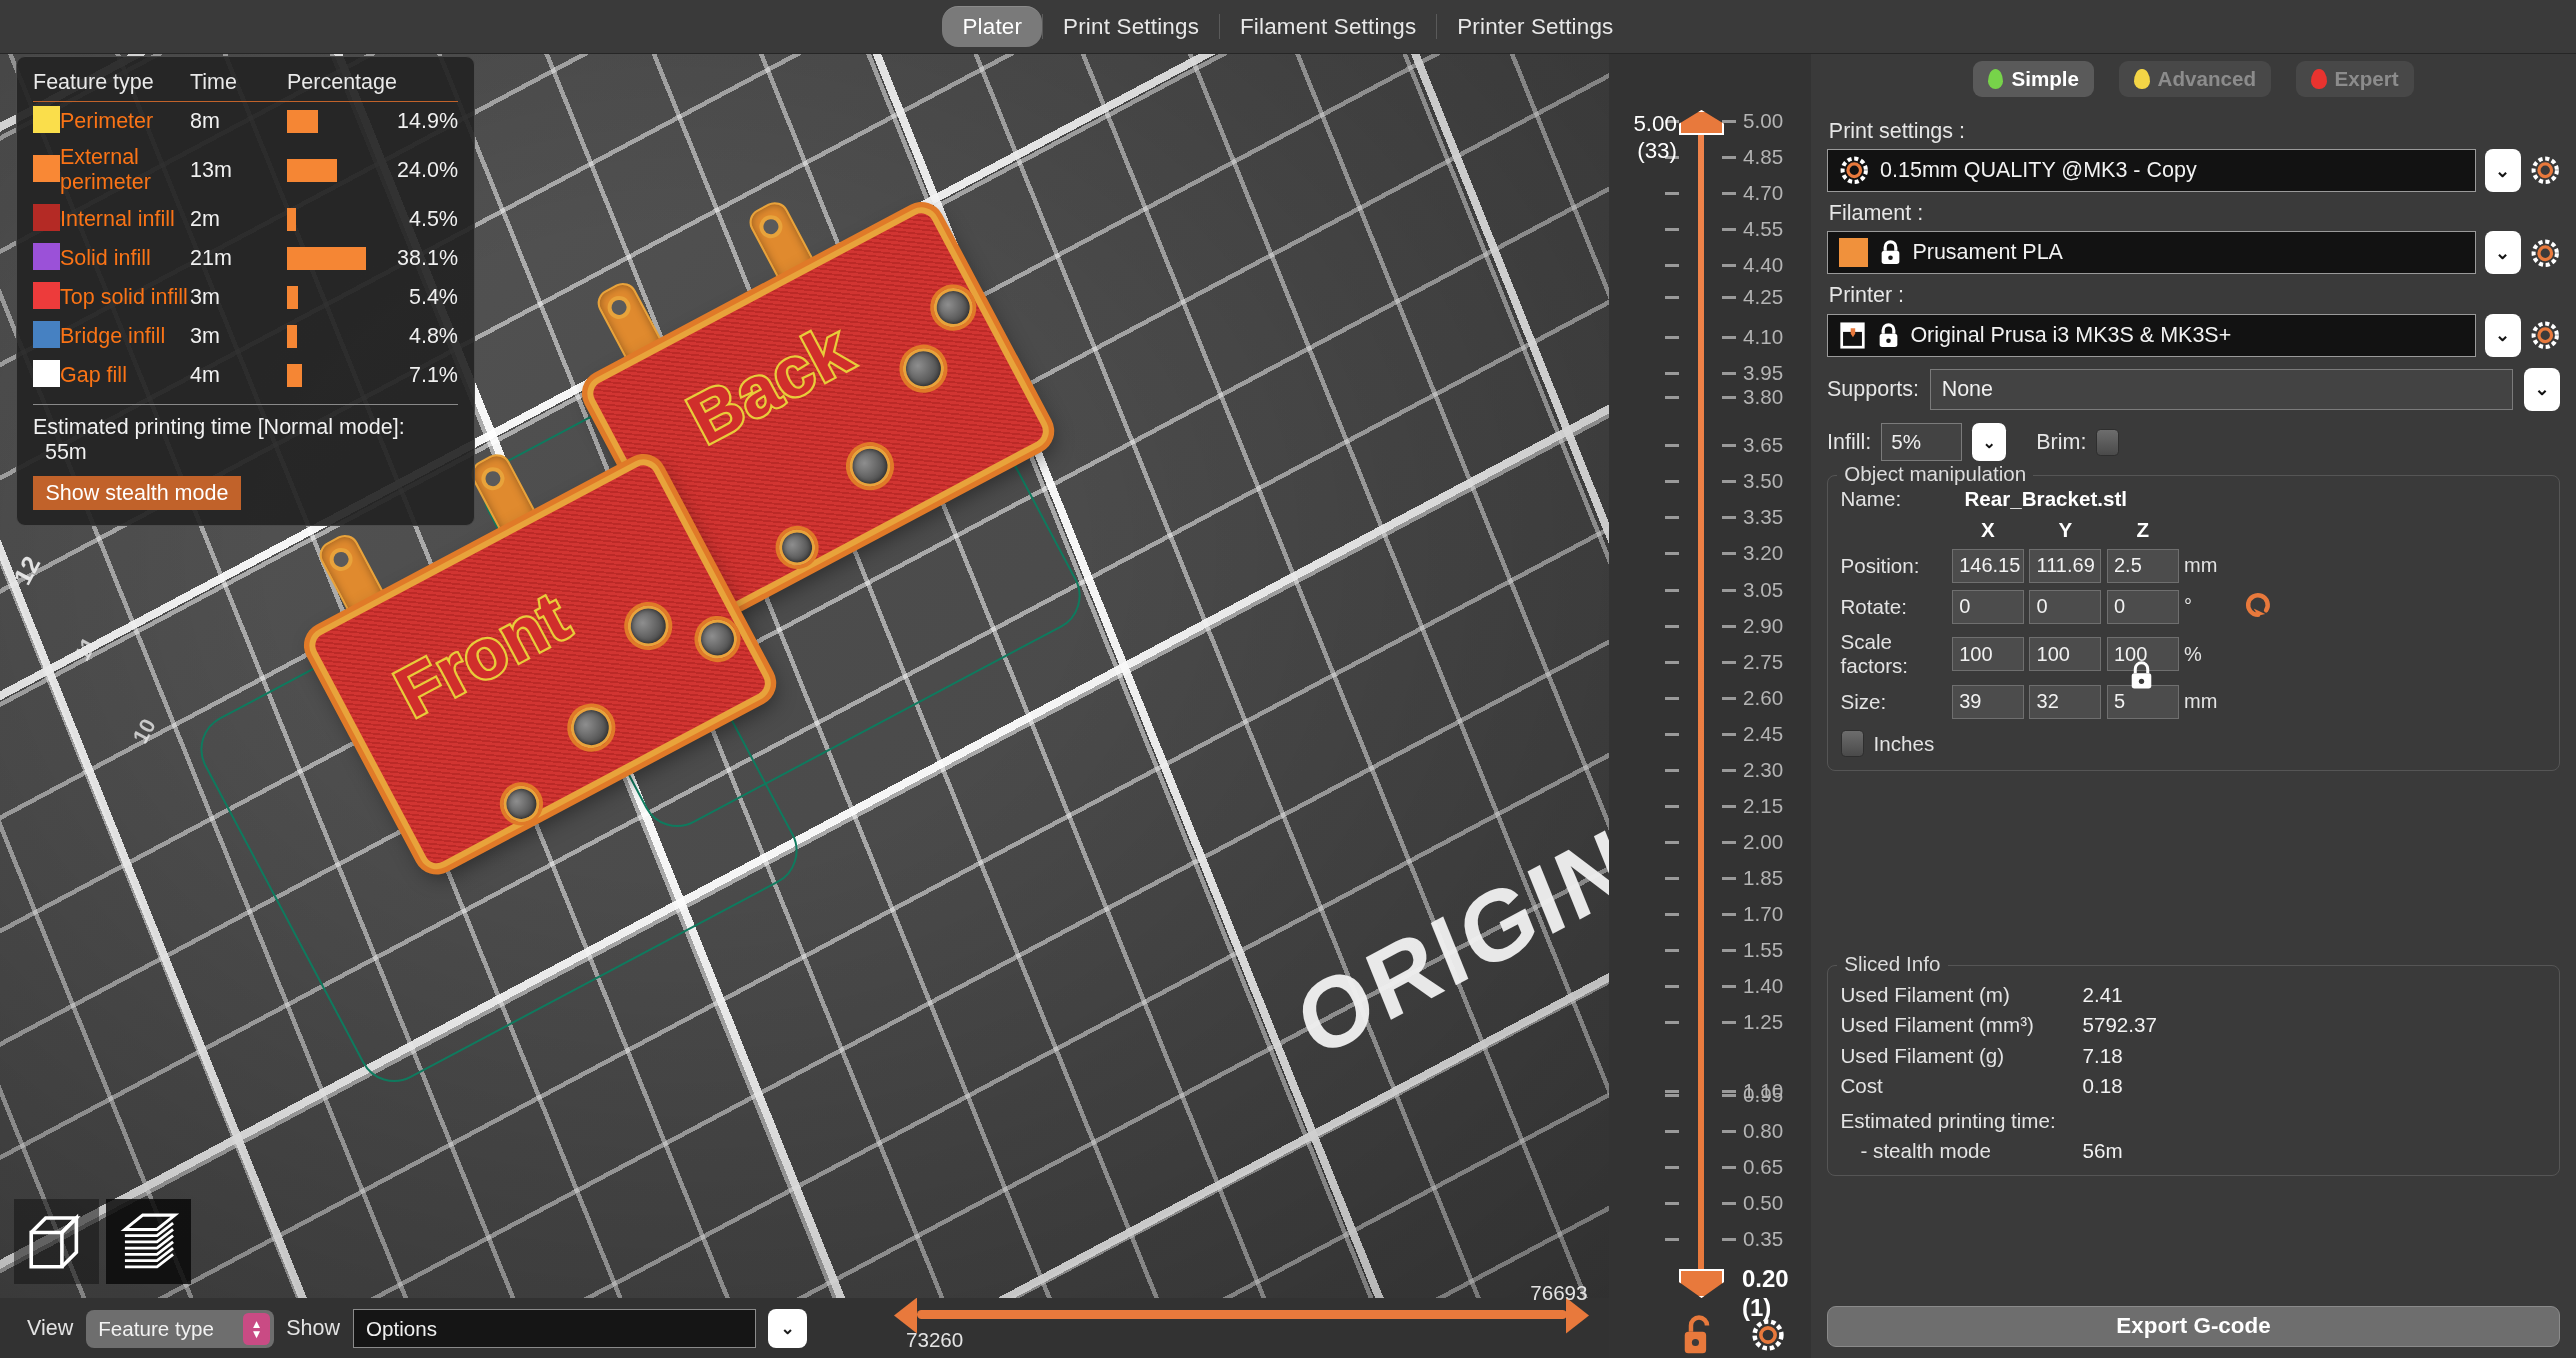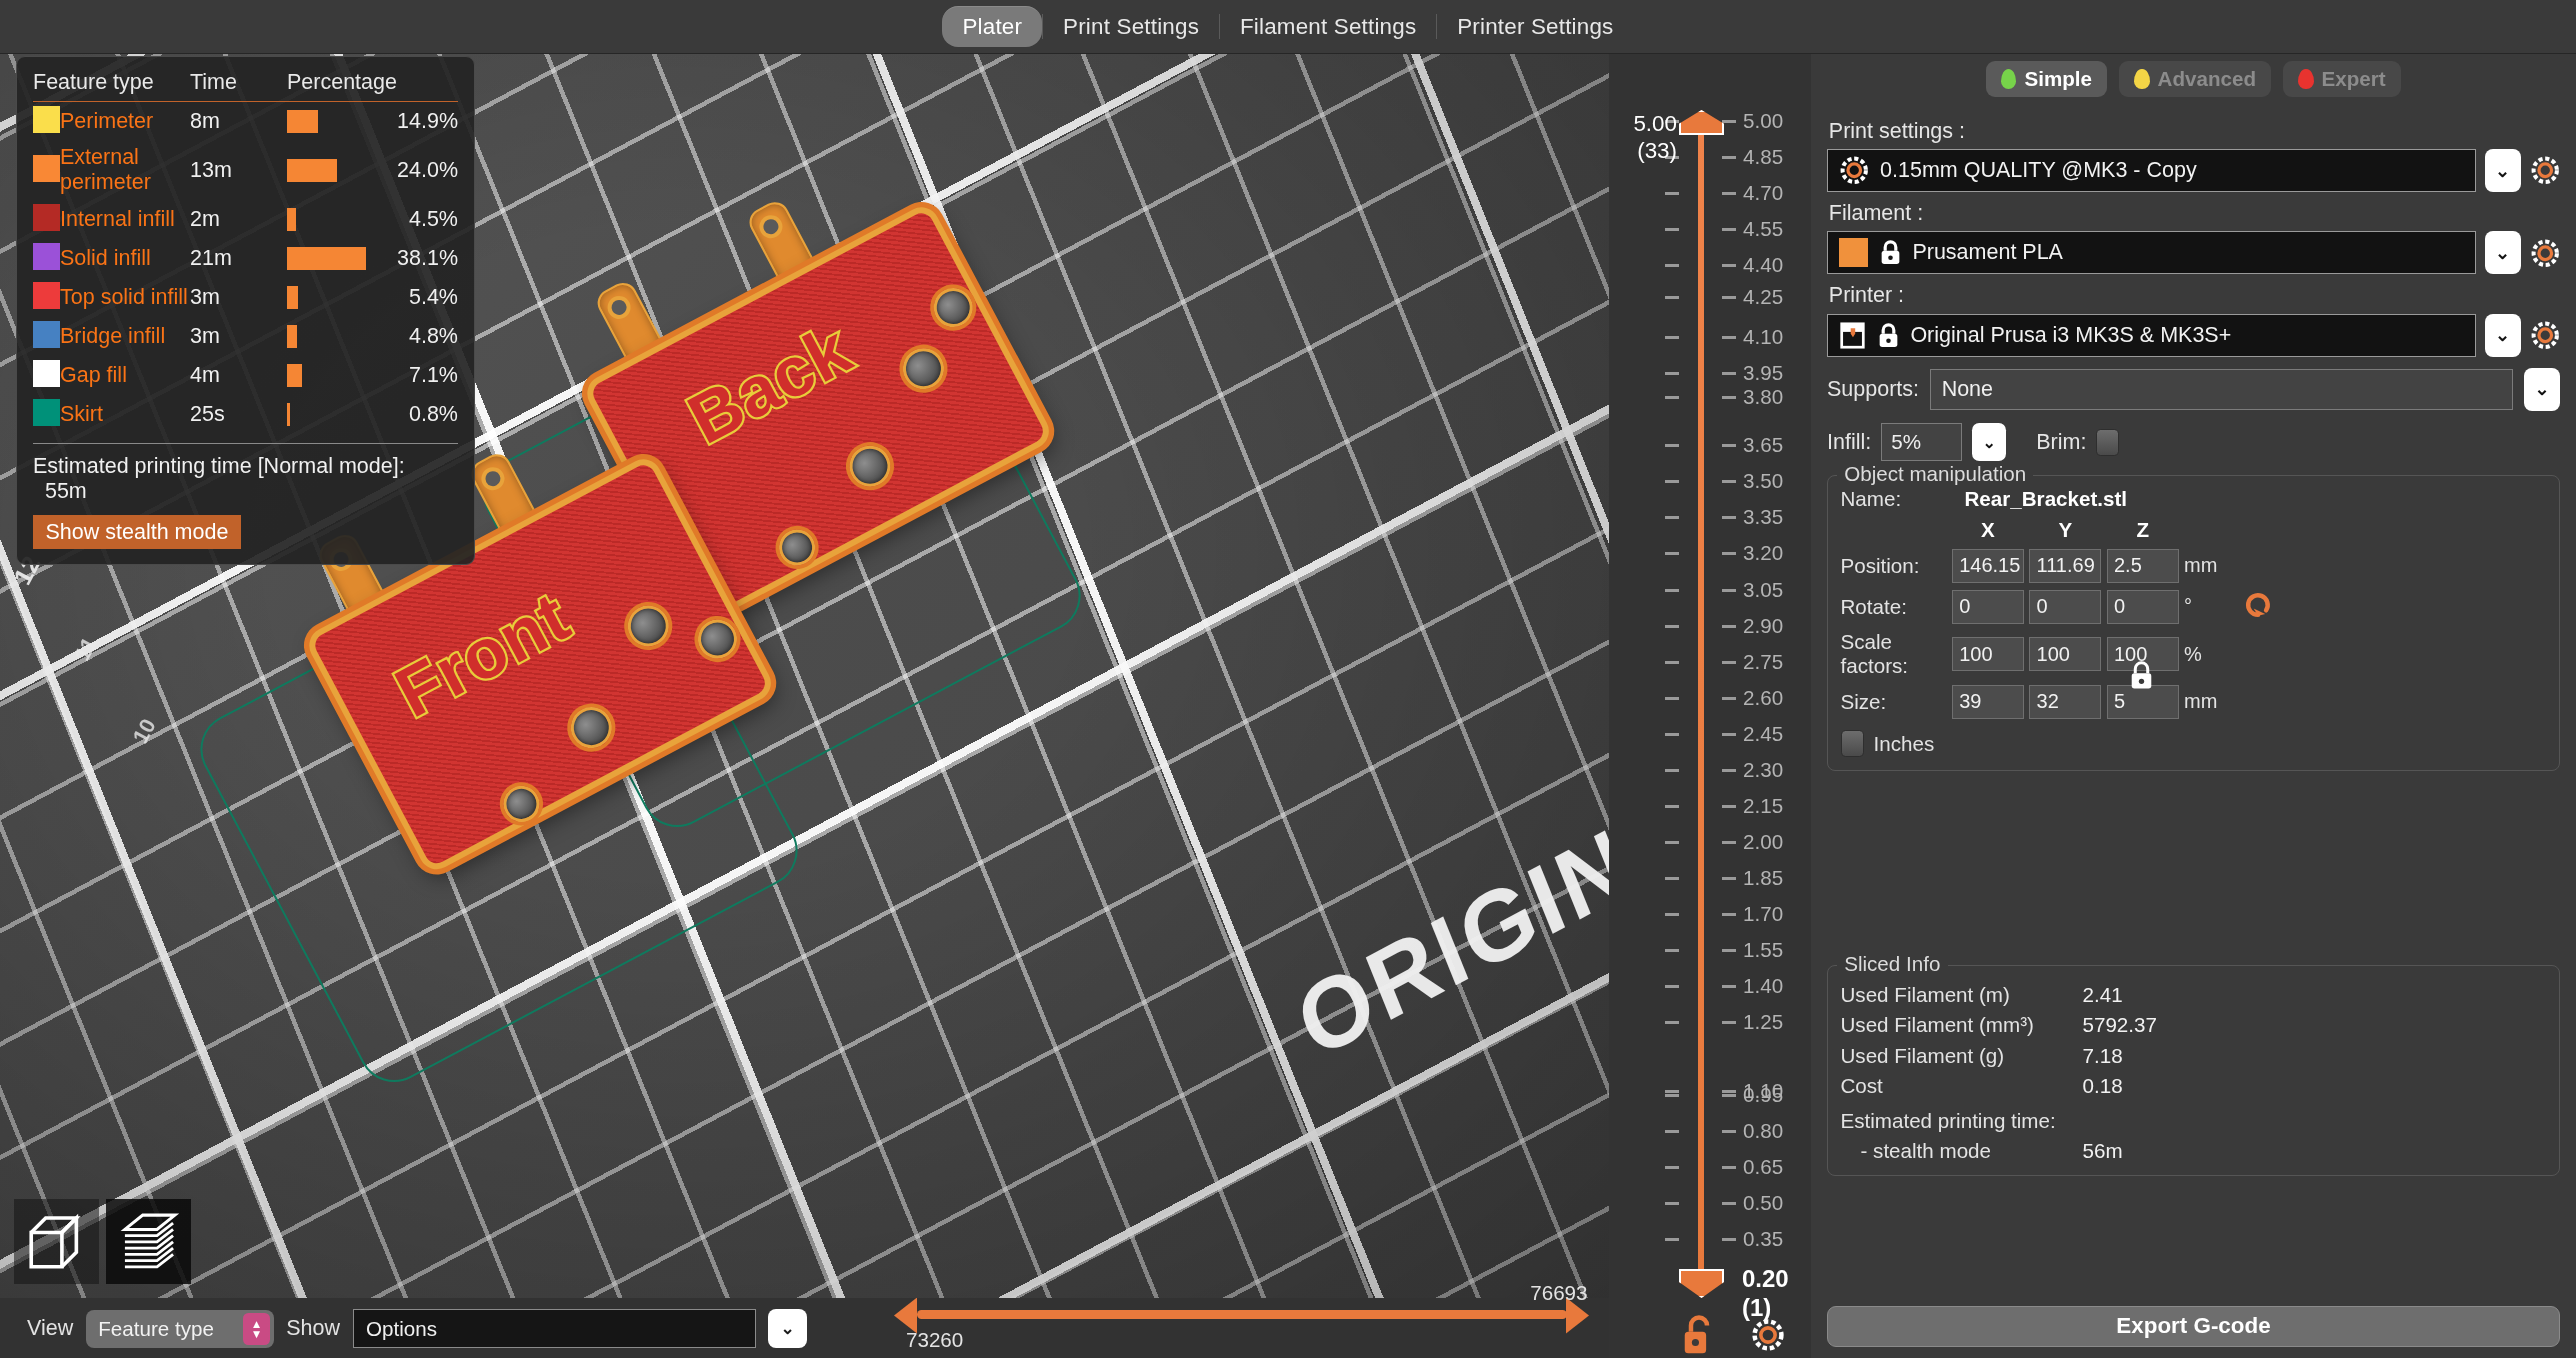--- a/index.html
+++ b/index.html
@@ -189,21 +189,21 @@
   .vs-lock {
     position: absolute; left: 72px; top: 1260px; width: 36px; height: 41px;
   }
   .vs-gear { position: absolute; left: 142px; top: 1264px; }
 
   
   .rightpanel {
     position: absolute; left: 1811px; top: 54px; width: 765px; height: 1305px;
     background: #3a3a3a; padding: 0 16px;
   }
-  .moderow { display: flex; justify-content: center; gap: 12px; padding: 7.2px 0 12.5px 0; }
+  .moderow { display: flex; justify-content: center; gap: 25px; padding: 7.2px 0 12.5px 0; }
   .modebtn {
     display: flex; align-items: center; gap: 8px; height: 36px;
     padding: 0 15.2px; border-radius: 9px; font-size: 20.6px; font-weight: bold;
   }
   .modebtn.on { background: #5a5a5a; color: #ffffff; }
   .modebtn.off { background: #484848; color: #8c8c8c; }
   .dotleaf { width: 15.2px; height: 20px; border-radius: 50% 50% 50% 50%/62% 62% 38% 38%; }
 
   .fieldlabel { color: #e6e6e6; font-size: 21.5px; margin: 9px 0 5.4px 1.8px; }
   .selrow { display: flex; align-items: center; gap: 9px; }
@@ -448,29 +448,20 @@
           </tr>
           <tr>
             <td><span class="lg-sw" style="background:#ffffff"></span></td>
             <td class="lg-name">Gap fill</td>
             <td class="lg-time">4m</td>
             <td class="lg-barcell">
               <span class="lg-bar" style="width:14.7px"></span>
             </td>
             <td class="lg-pct">7.1%</td>
           </tr>
-          <tr>
-            <td><span class="lg-sw" style="background:#009179"></span></td>
-            <td class="lg-name">Skirt</td>
-            <td class="lg-time">25s</td>
-            <td class="lg-barcell">
-              <span class="lg-bar" style="width:2.7px"></span>
-            </td>
-            <td class="lg-pct">0.8%</td>
-          </tr>
         </tbody>
     </table>
     <div class="lg-sep"></div>
     <div class="lg-est">
       <span>Estimated printing time [Normal mode]:</span>
       &nbsp;&nbsp;<span>55m</span>
     </div>
     <div class="lg-btn">Show stealth mode</div>
   </div>
 

